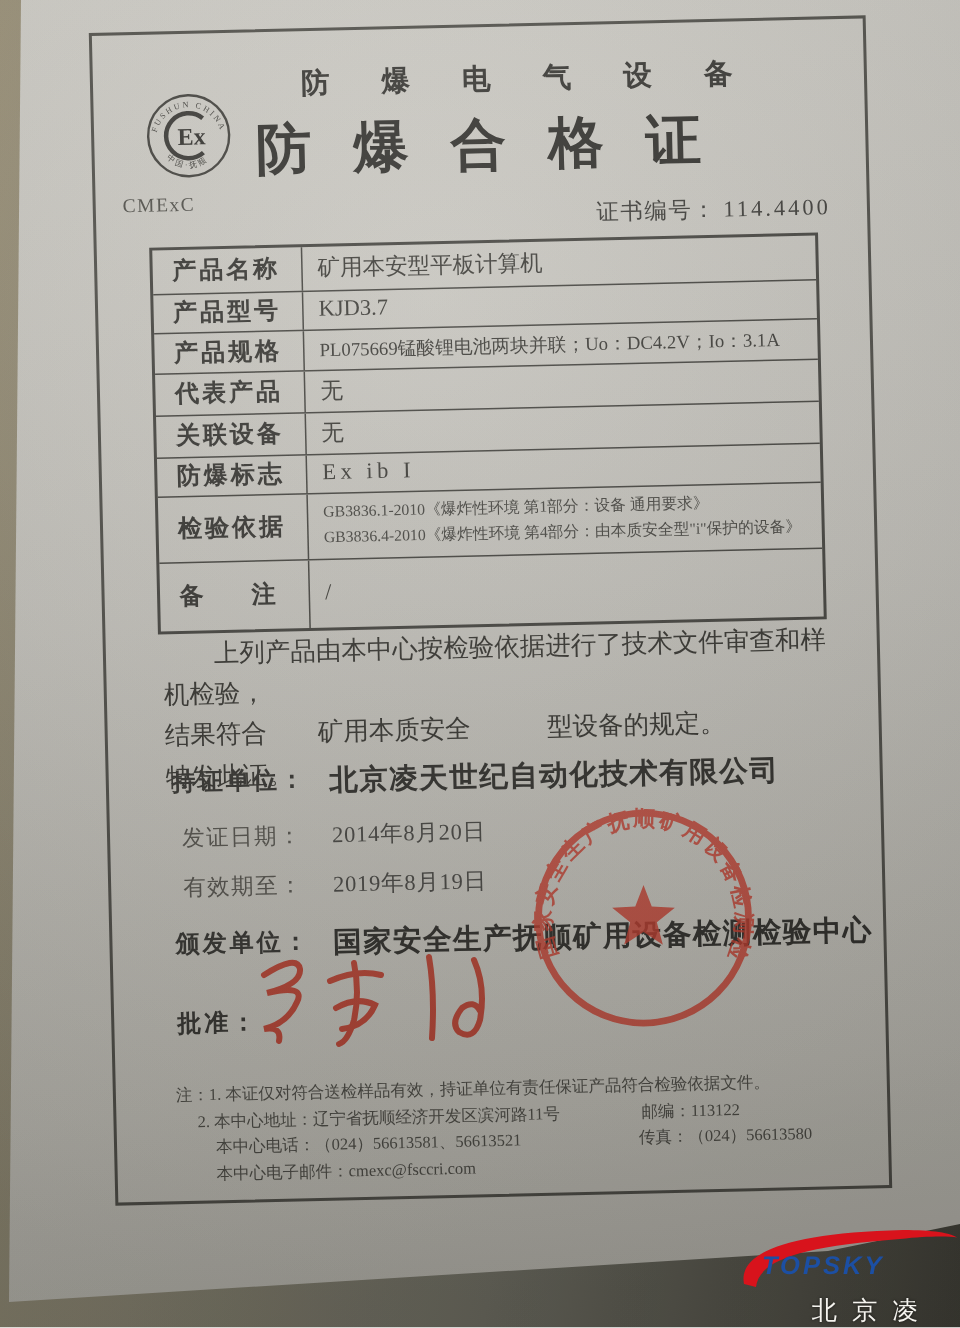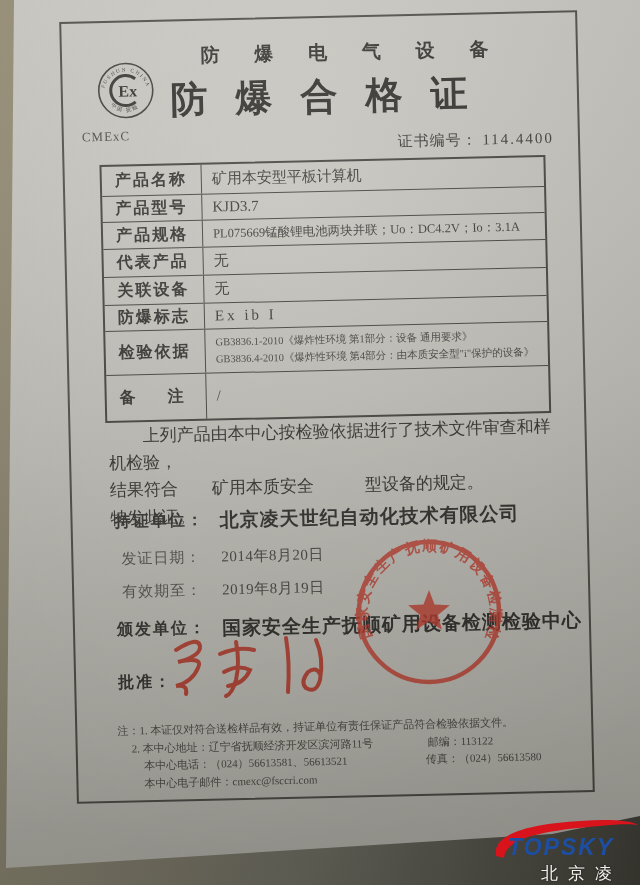--- a/index.html
+++ b/index.html
@@ -72,21 +72,21 @@
   .notes .rcol{position:absolute;top:0;}
   .notes .n2 .rcol{left:296px;}
   .notes .n3 .rcol{left:282px;}
   
   .seal{position:absolute;left:339px;top:522px;width:180px;height:180px;opacity:.82;}
   .sig{position:absolute;left:148px;top:628px;width:210px;height:80px;opacity:.9;}
   
   .topsky{position:absolute;left:482px;top:818px;width:158px;height:64px;}
   .topsky-brand{position:absolute;left:26px;top:16px;
     font-family:"Liberation Sans","DejaVu Sans",sans-serif;
-    font-style:italic;font-weight:700;font-size:23px;letter-spacing:2px;color:#1c4fa3;}
+    font-style:italic;font-weight:700;font-size:17px;letter-spacing:2px;color:#1c4fa3;}
   .topsky-company{position:absolute;left:14px;top:44px;
     font-family:"Liberation Sans","DejaVu Sans",sans-serif;
     font-size:17px;font-weight:400;letter-spacing:10px;color:#f4f3ee;
     text-shadow:0 0 2px rgba(0,0,0,.7);margin-left:45px;}
 </style>
 </head>
 <body>
 
 <div class="photo">
 

